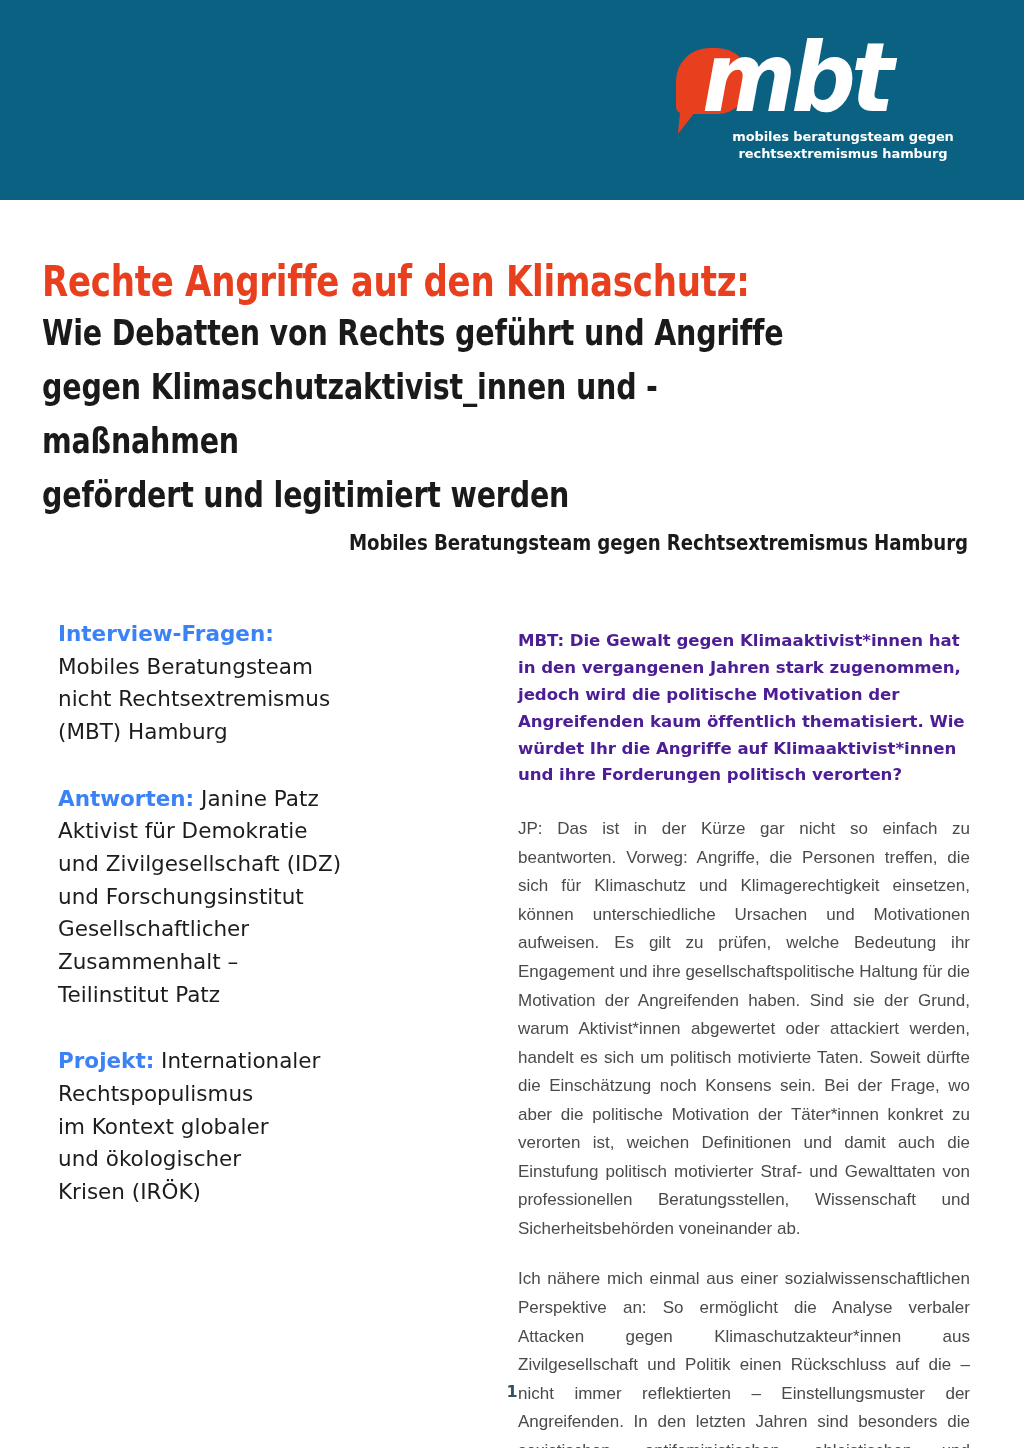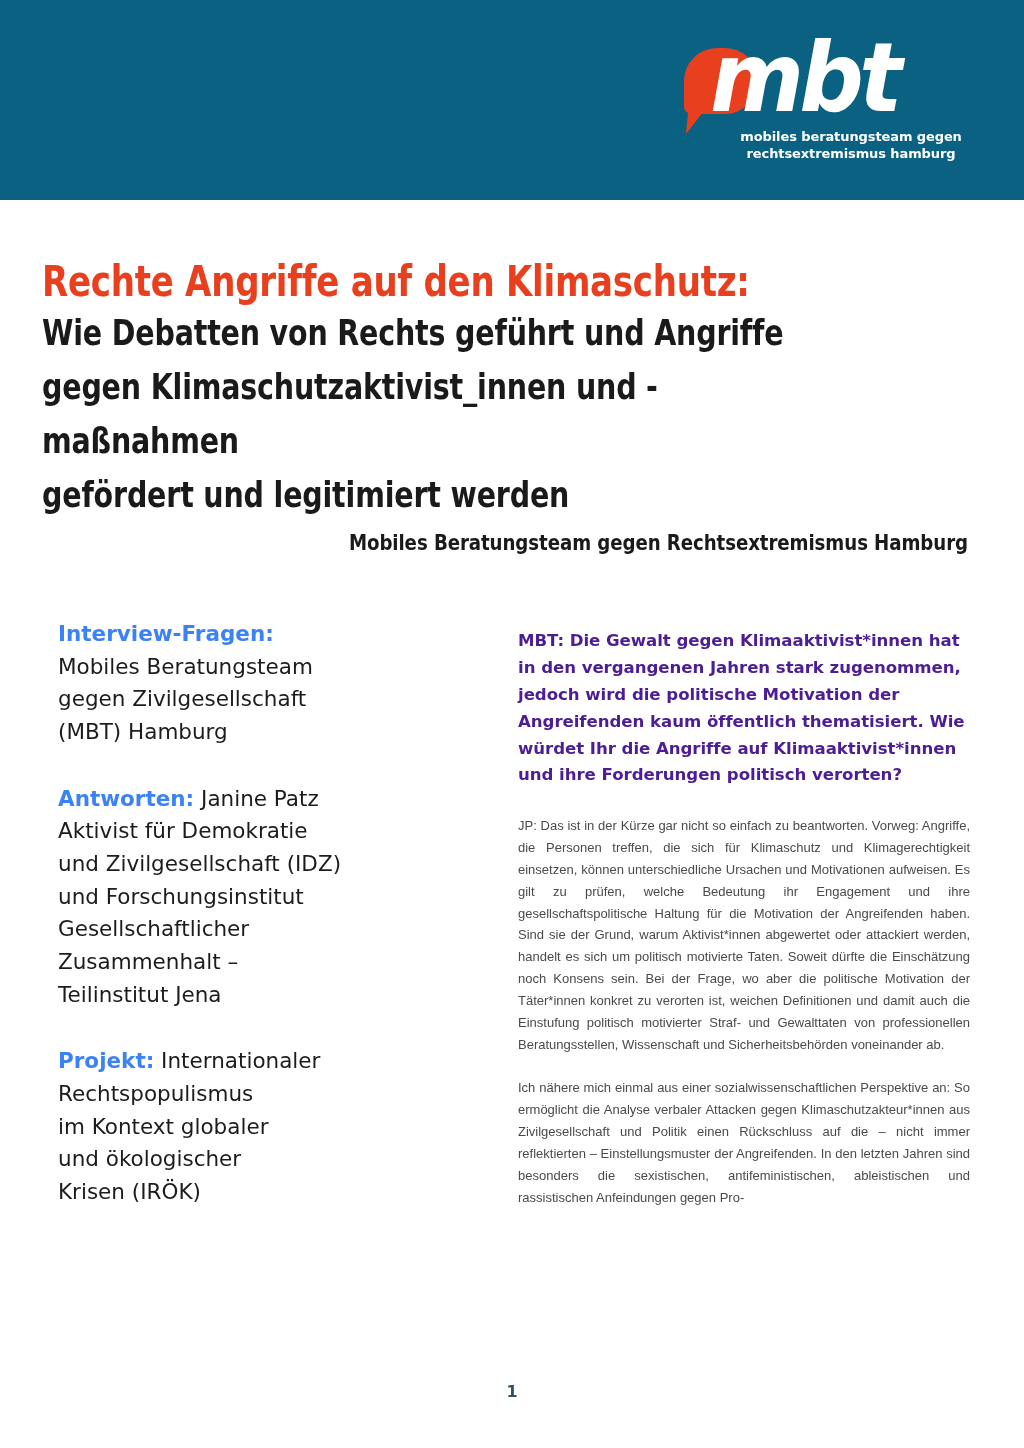--- a/index.html
+++ b/index.html
@@ -23,21 +23,21 @@
   
   .header-band {
     position: absolute;
     left: 0; top: 0;
     width: 1024px;
     height: 200px;
     background: #0a6181;
   }
   .logo {
     position: absolute;
-    right: 48px;
+    right: 56px;
     top: 36px;
     width: 300px;
     height: 130px;
   }
   .logo-bubble {
     position: absolute;
     left: 8px;
     top: 12px;
     width: 74px;
     height: 66px;
@@ -160,21 +160,21 @@
     font-family: "DejaVu Sans", sans-serif;
     font-weight: 700;
     font-size: 16.6px;
     line-height: 1.62;
     color: #4c1d95;
     margin: 0 0 26px 0;
     letter-spacing: -0.05px;
   }
   .answer {
     font-family: "Liberation Sans", sans-serif;
-    font-size: 13px;
+    font-size: 17px;
     line-height: 1.68;
     color: #4a4a4a;
     text-align: justify;
     margin: 0 0 22px 0;
     hyphens: none;
   }
   .answer:last-child { margin-bottom: 0; }
 
   
   .page-number {
@@ -216,34 +216,34 @@
 
   <div class="byline">Mobiles Beratungsteam gegen Rechtsextremismus Hamburg</div>
 
   <div class="col-left">
 
     <div class="meta-block">
       <div class="meta-line">
         <span class="meta-label">Interview-Fragen:</span>
       </div>
       <div class="meta-line">Mobiles Beratungsteam</div>
-      <div class="meta-line">gegen Zivilgesellschaft</div>
+      <div class="meta-line">nicht Rechtsextremismus</div>
       <div class="meta-line">(MBT) Hamburg</div>
     </div>
 
     <div class="meta-block">
       <div class="meta-line">
         <span class="meta-label">Antworten:</span><span> Janine Patz</span>
       </div>
       <div class="meta-line">Aktivist für Demokratie</div>
       <div class="meta-line">und Zivilgesellschaft (IDZ)</div>
       <div class="meta-line">und Forschungsinstitut</div>
       <div class="meta-line">Gesellschaftlicher</div>
       <div class="meta-line">Zusammenhalt –</div>
-      <div class="meta-line">Teilinstitut Jena</div>
+      <div class="meta-line">Teilinstitut Patz</div>
     </div>
 
     <div class="meta-block">
       <div class="meta-line">
         <span class="meta-label">Projekt:</span><span> Internationaler</span>
       </div>
       <div class="meta-line">Rechtspopulismus</div>
       <div class="meta-line">im Kontext globaler</div>
       <div class="meta-line">und ökologischer</div>
       <div class="meta-line">Krisen (IRÖK)</div>

